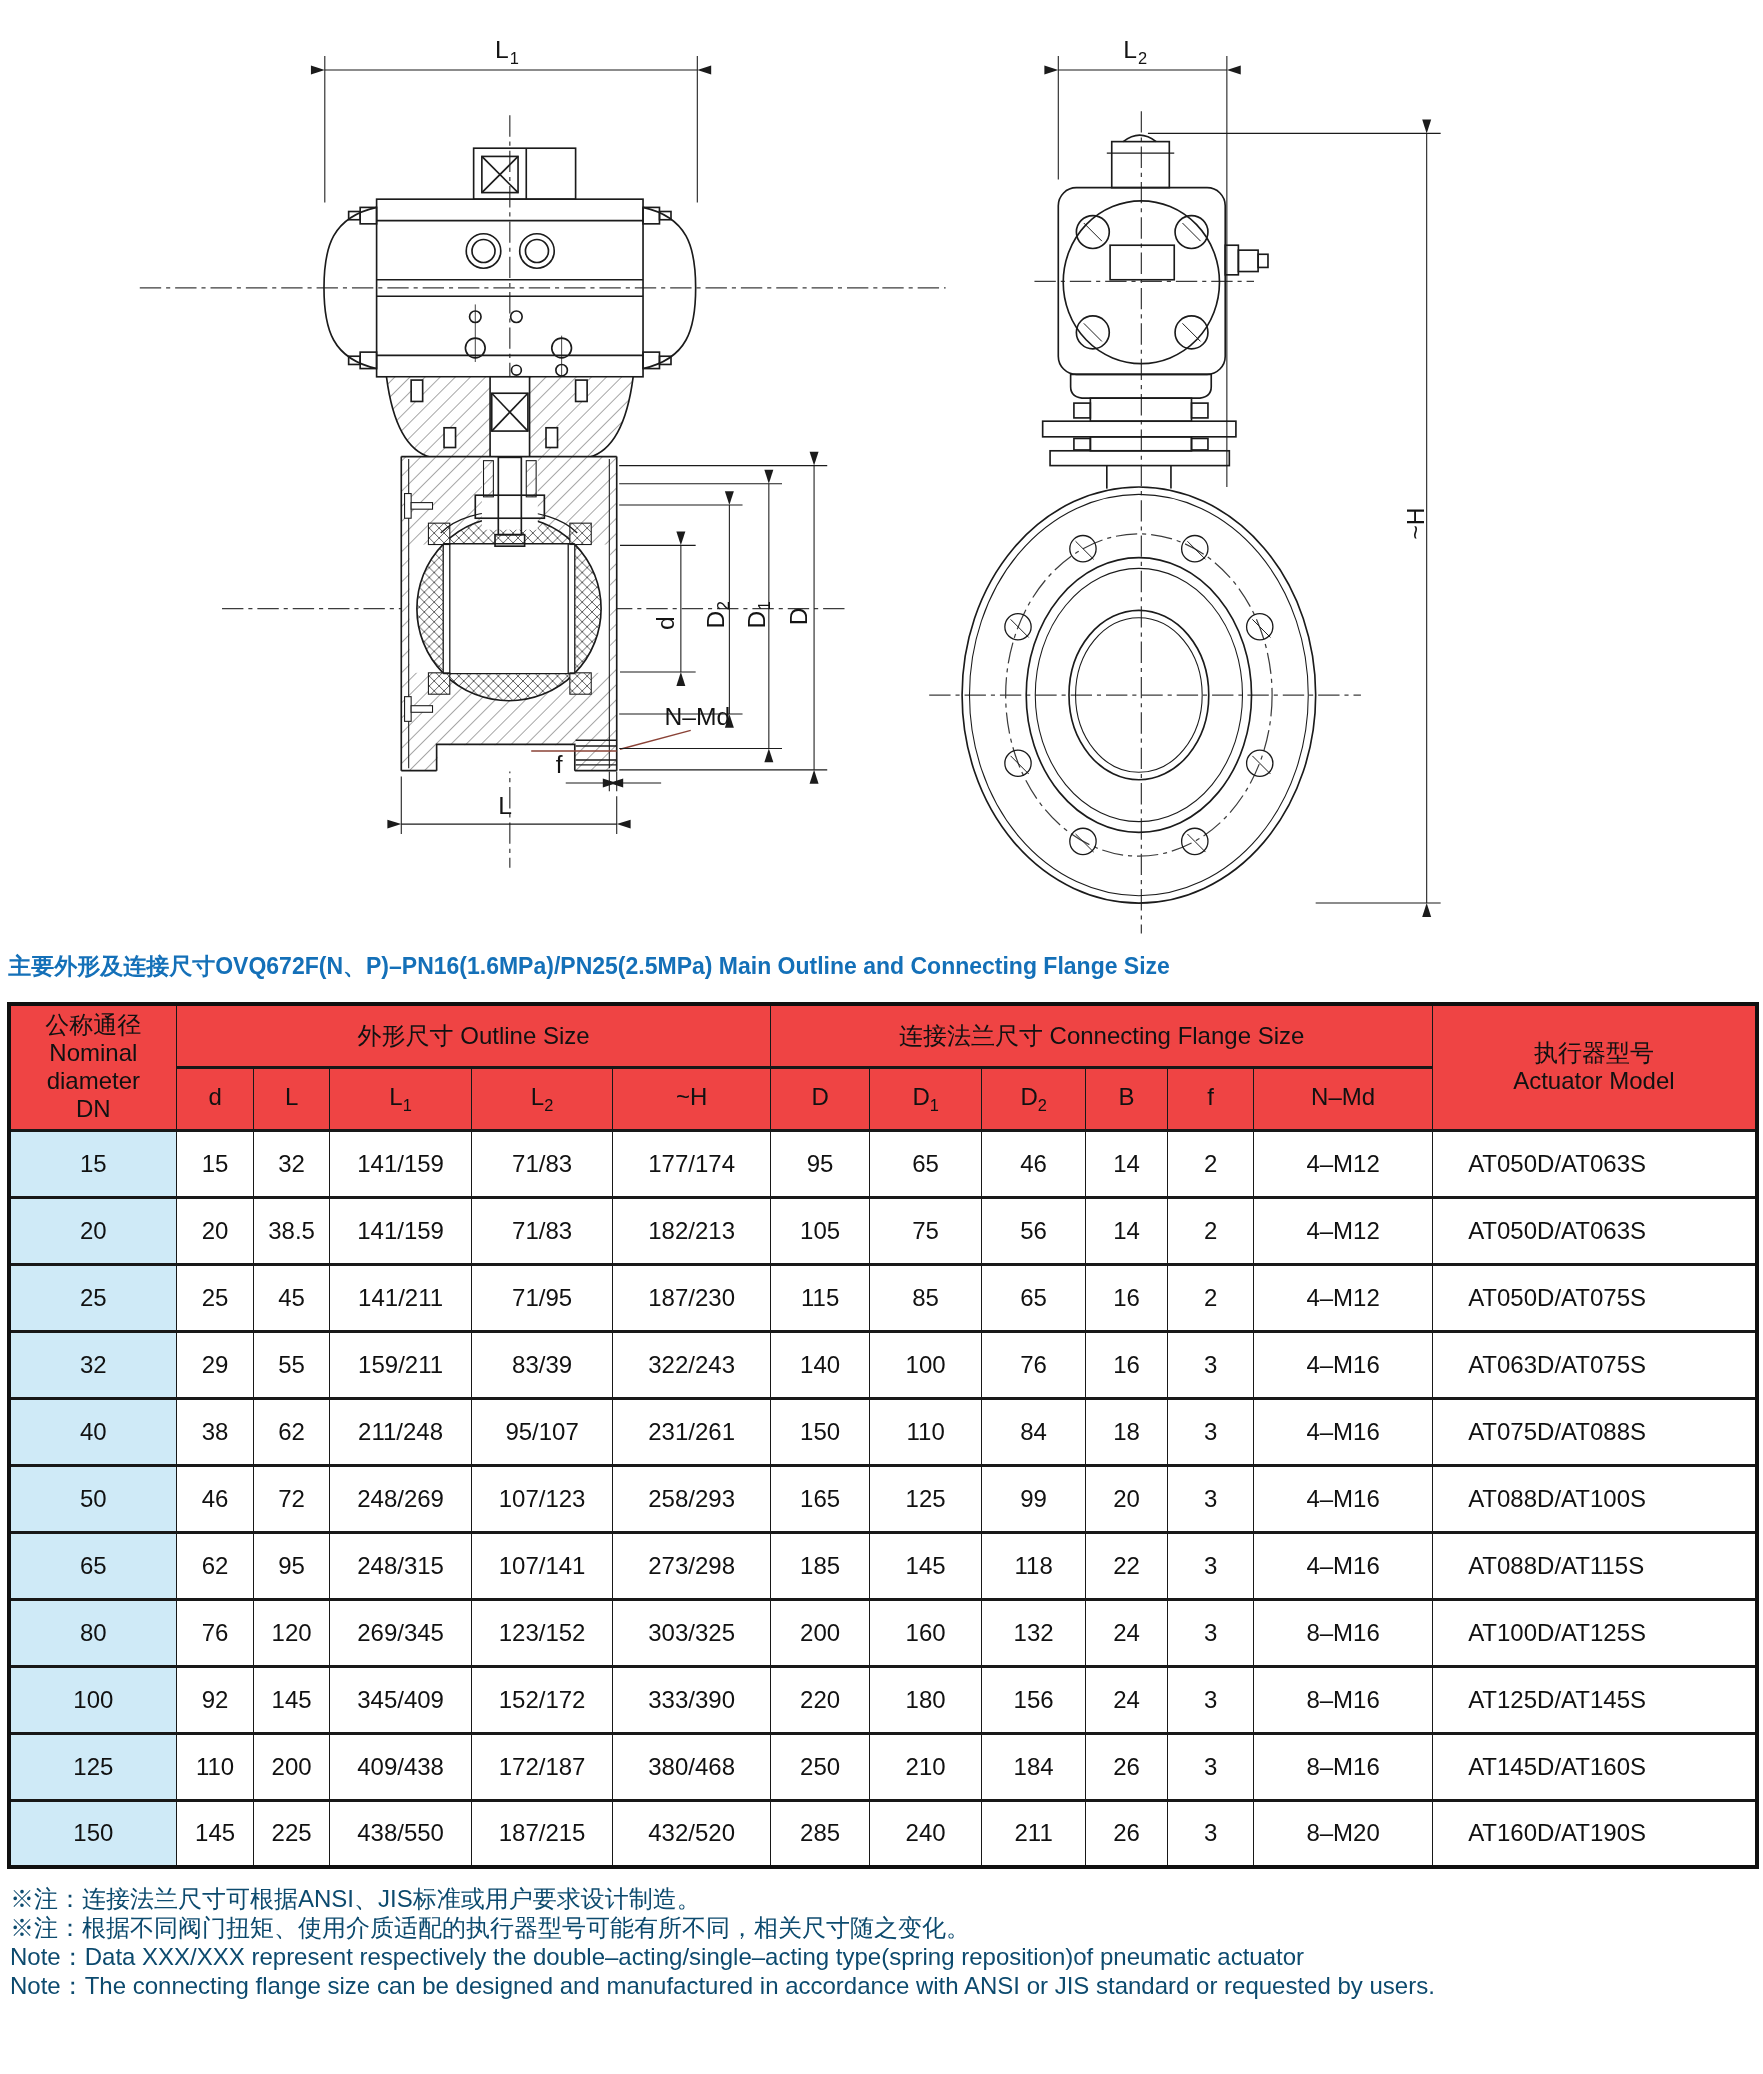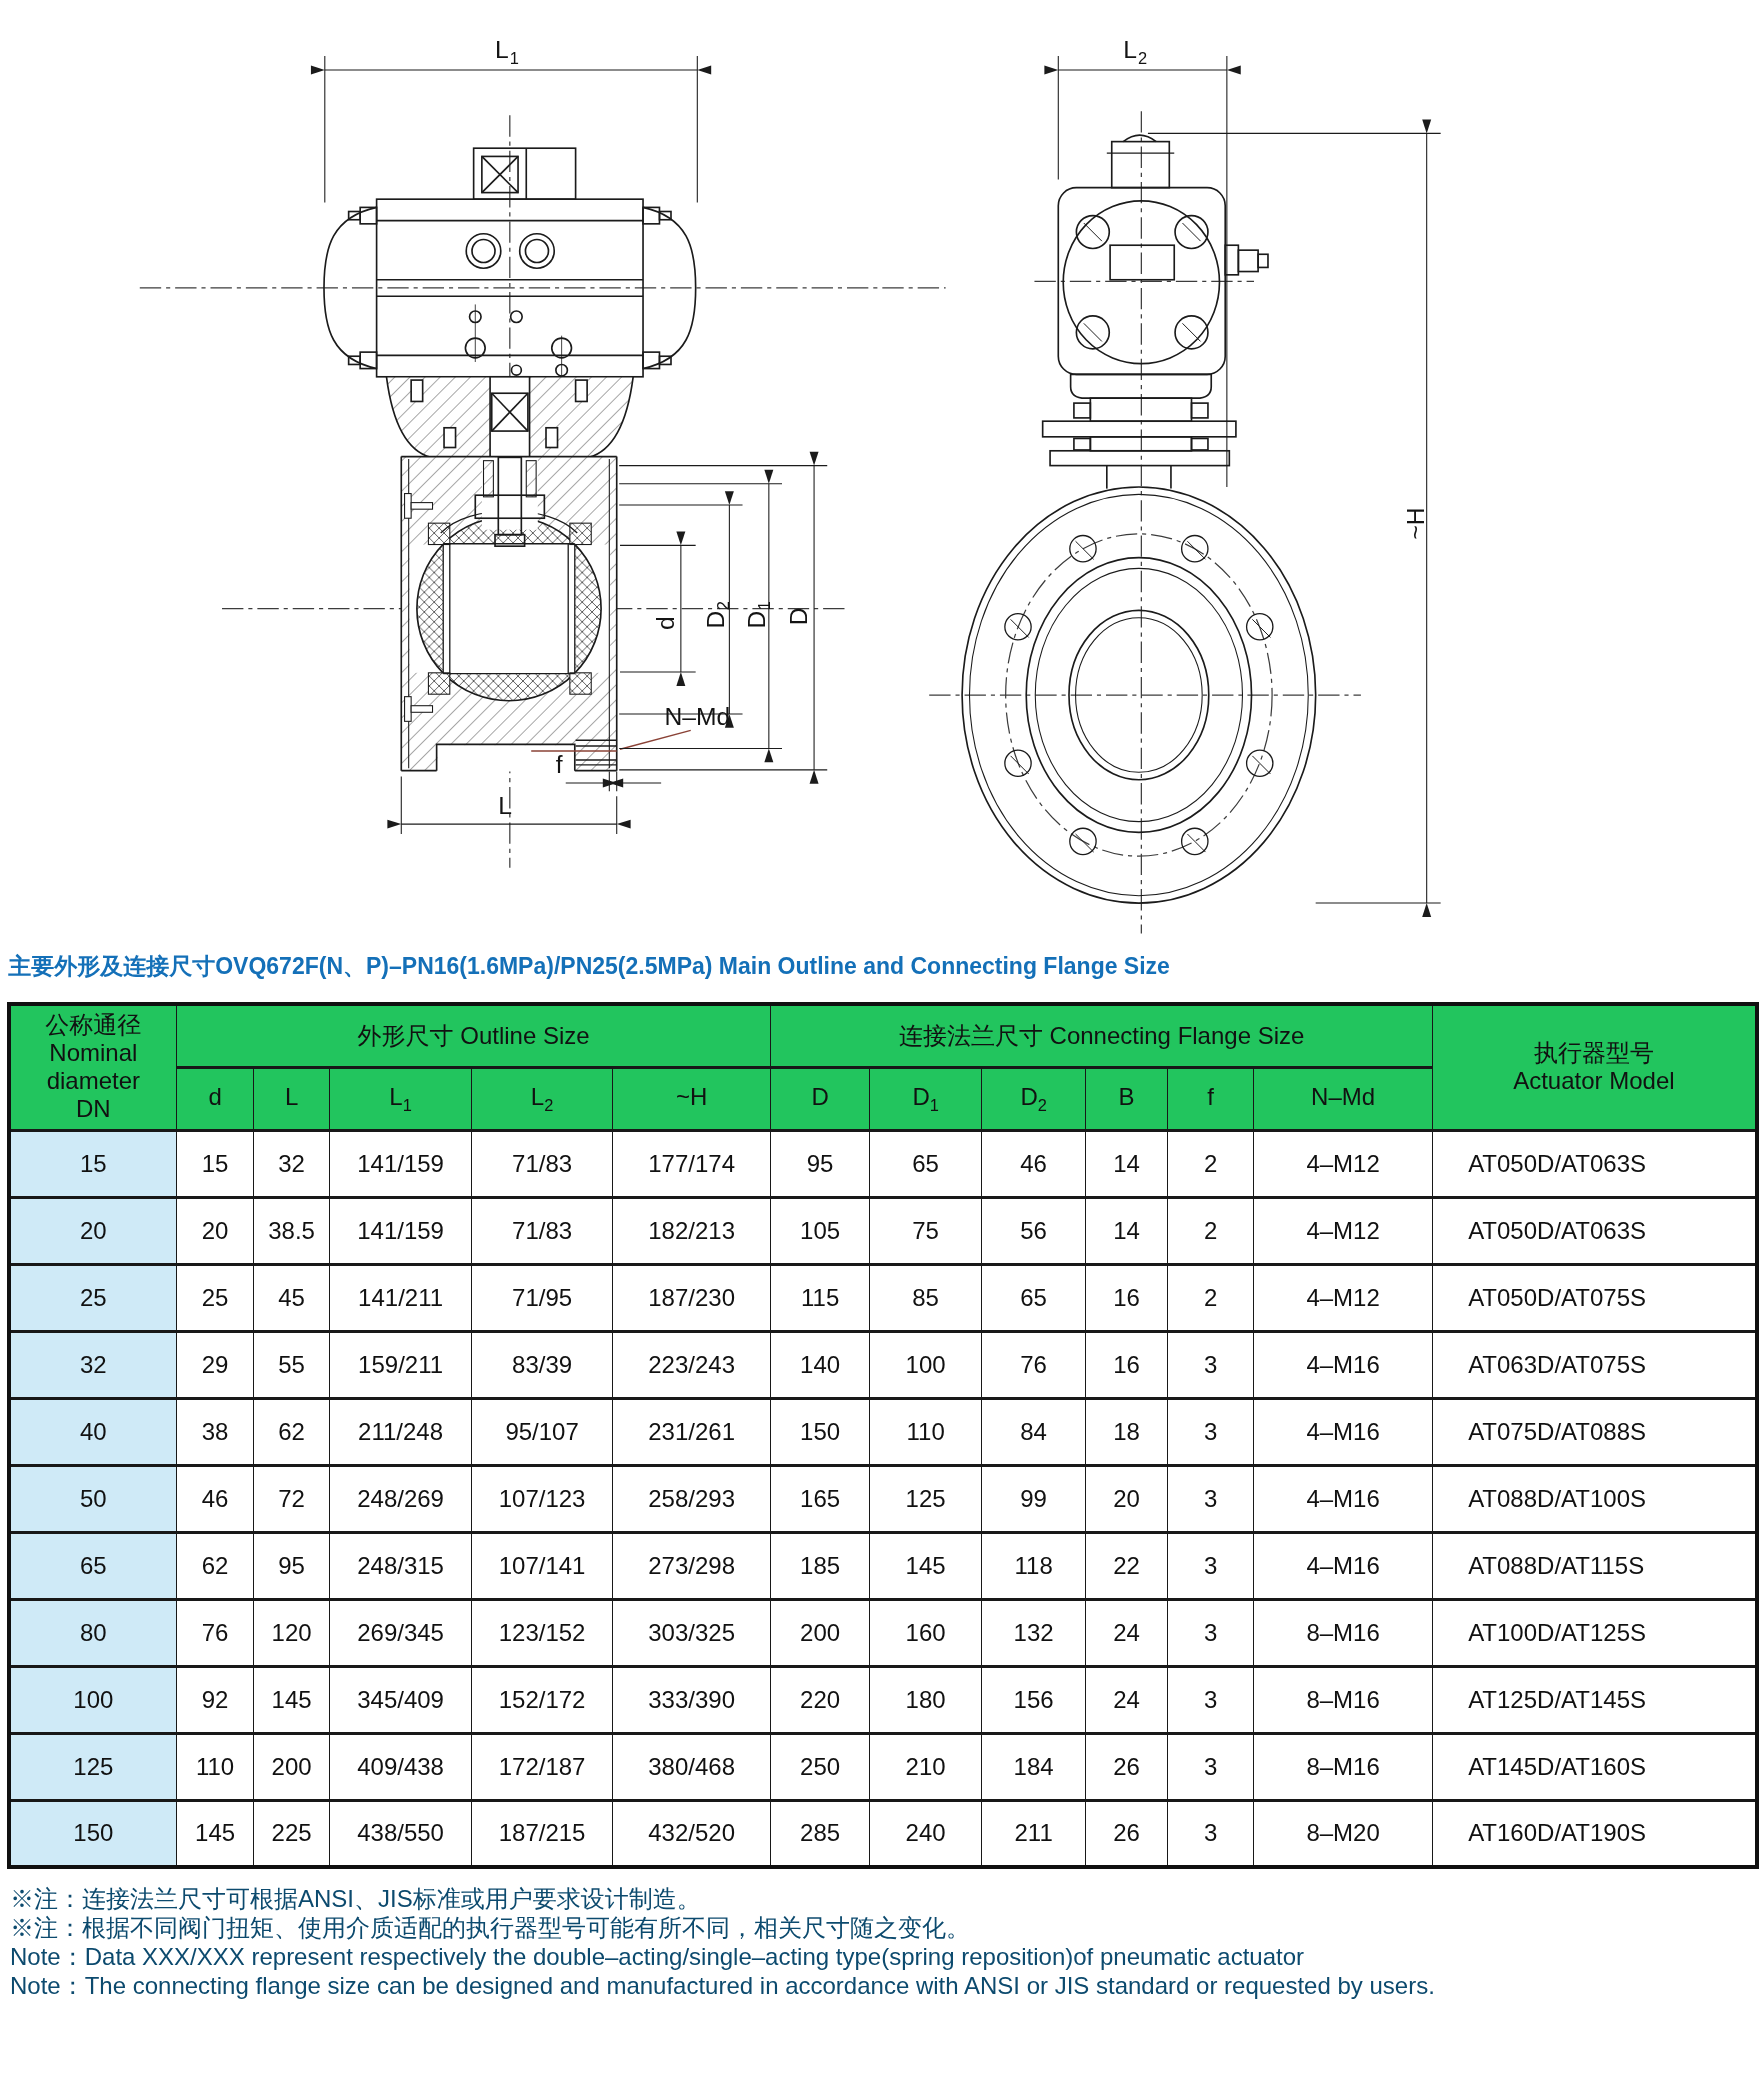--- a/index.html
+++ b/index.html
@@ -6,21 +6,21 @@
   .page{position:relative;width:1763px;height:2075px;background:#fff;color:#111;
         font-family:"Liberation Sans",sans-serif;overflow:hidden;}
   svg text{font-family:"Liberation Sans",sans-serif;}
   .drawing{display:block;}
   .title{color:#1470b8;font-size:23px;font-weight:bold;margin:5px 0 0 8.2px;white-space:nowrap;}
   table{border-collapse:collapse;table-layout:fixed;width:1750px;margin:20px 6.6px 0 6.6px;
         border:4.1px solid #101010;}
   th,td{border:1.6px solid #181818;border-top-width:3.3px;border-bottom-width:3.3px;
         text-align:center;vertical-align:middle;font-size:24px;font-weight:normal;
         padding:0;background:#fff;color:#111;}
-  thead th{background:#22c55e;}
+  thead th{background:#ef4444;}
   thead tr{height:63px;}
   tbody tr{height:67px;}
   tbody td:first-child{background:#cfeaf7;}
   tbody td:last-child{text-align:left;padding-left:35px;}
   th.thin-b{border-bottom-width:1.6px;}
   sub{font-size:16.4px;}
   .hdr-lines div{line-height:28px;}
   .notes{margin:15px 0 0 10px;font-size:24px;line-height:29px;color:#0c4a6e;}
   .notes div{white-space:nowrap;}
 </style>
@@ -390,21 +390,21 @@
           <td>2</td>
           <td>4–M12</td>
           <td>AT050D/AT075S</td>
         </tr>
         <tr>
           <td>32</td>
           <td>29</td>
           <td>55</td>
           <td>159/211</td>
           <td>83/39</td>
-          <td>223/243</td>
+          <td>322/243</td>
           <td>140</td>
           <td>100</td>
           <td>76</td>
           <td>16</td>
           <td>3</td>
           <td>4–M16</td>
           <td>AT063D/AT075S</td>
         </tr>
         <tr>
           <td>40</td>

